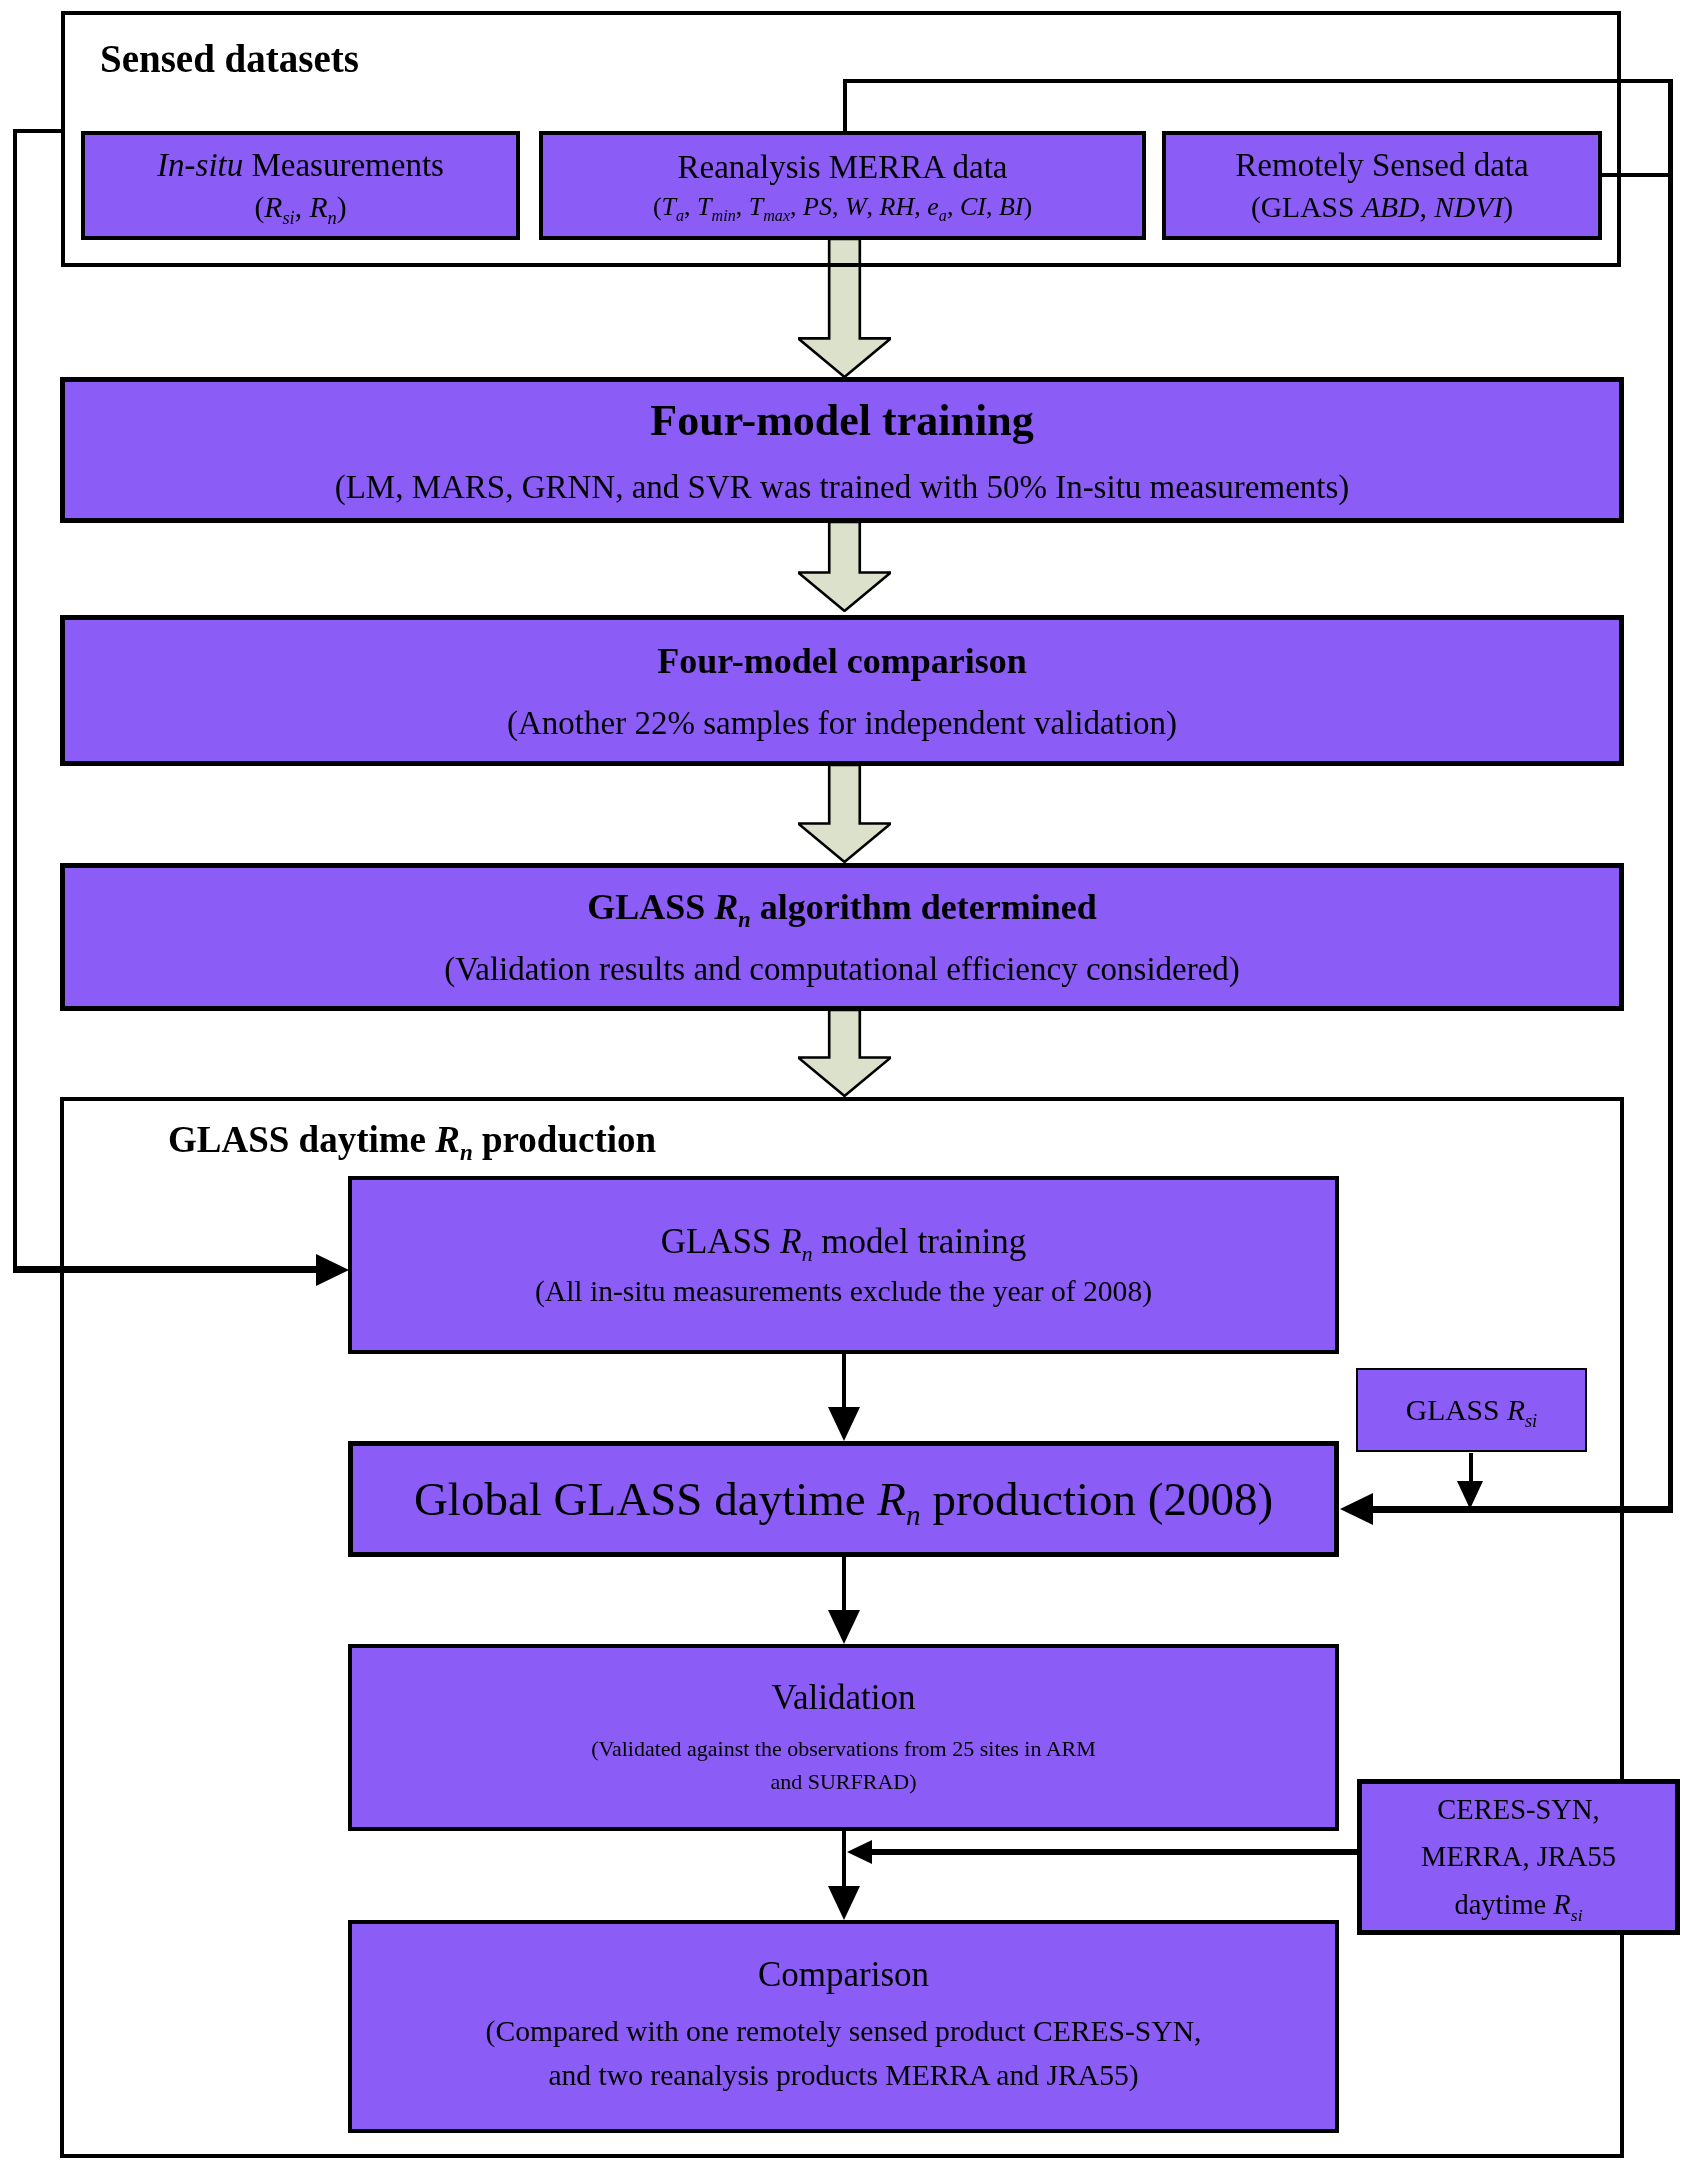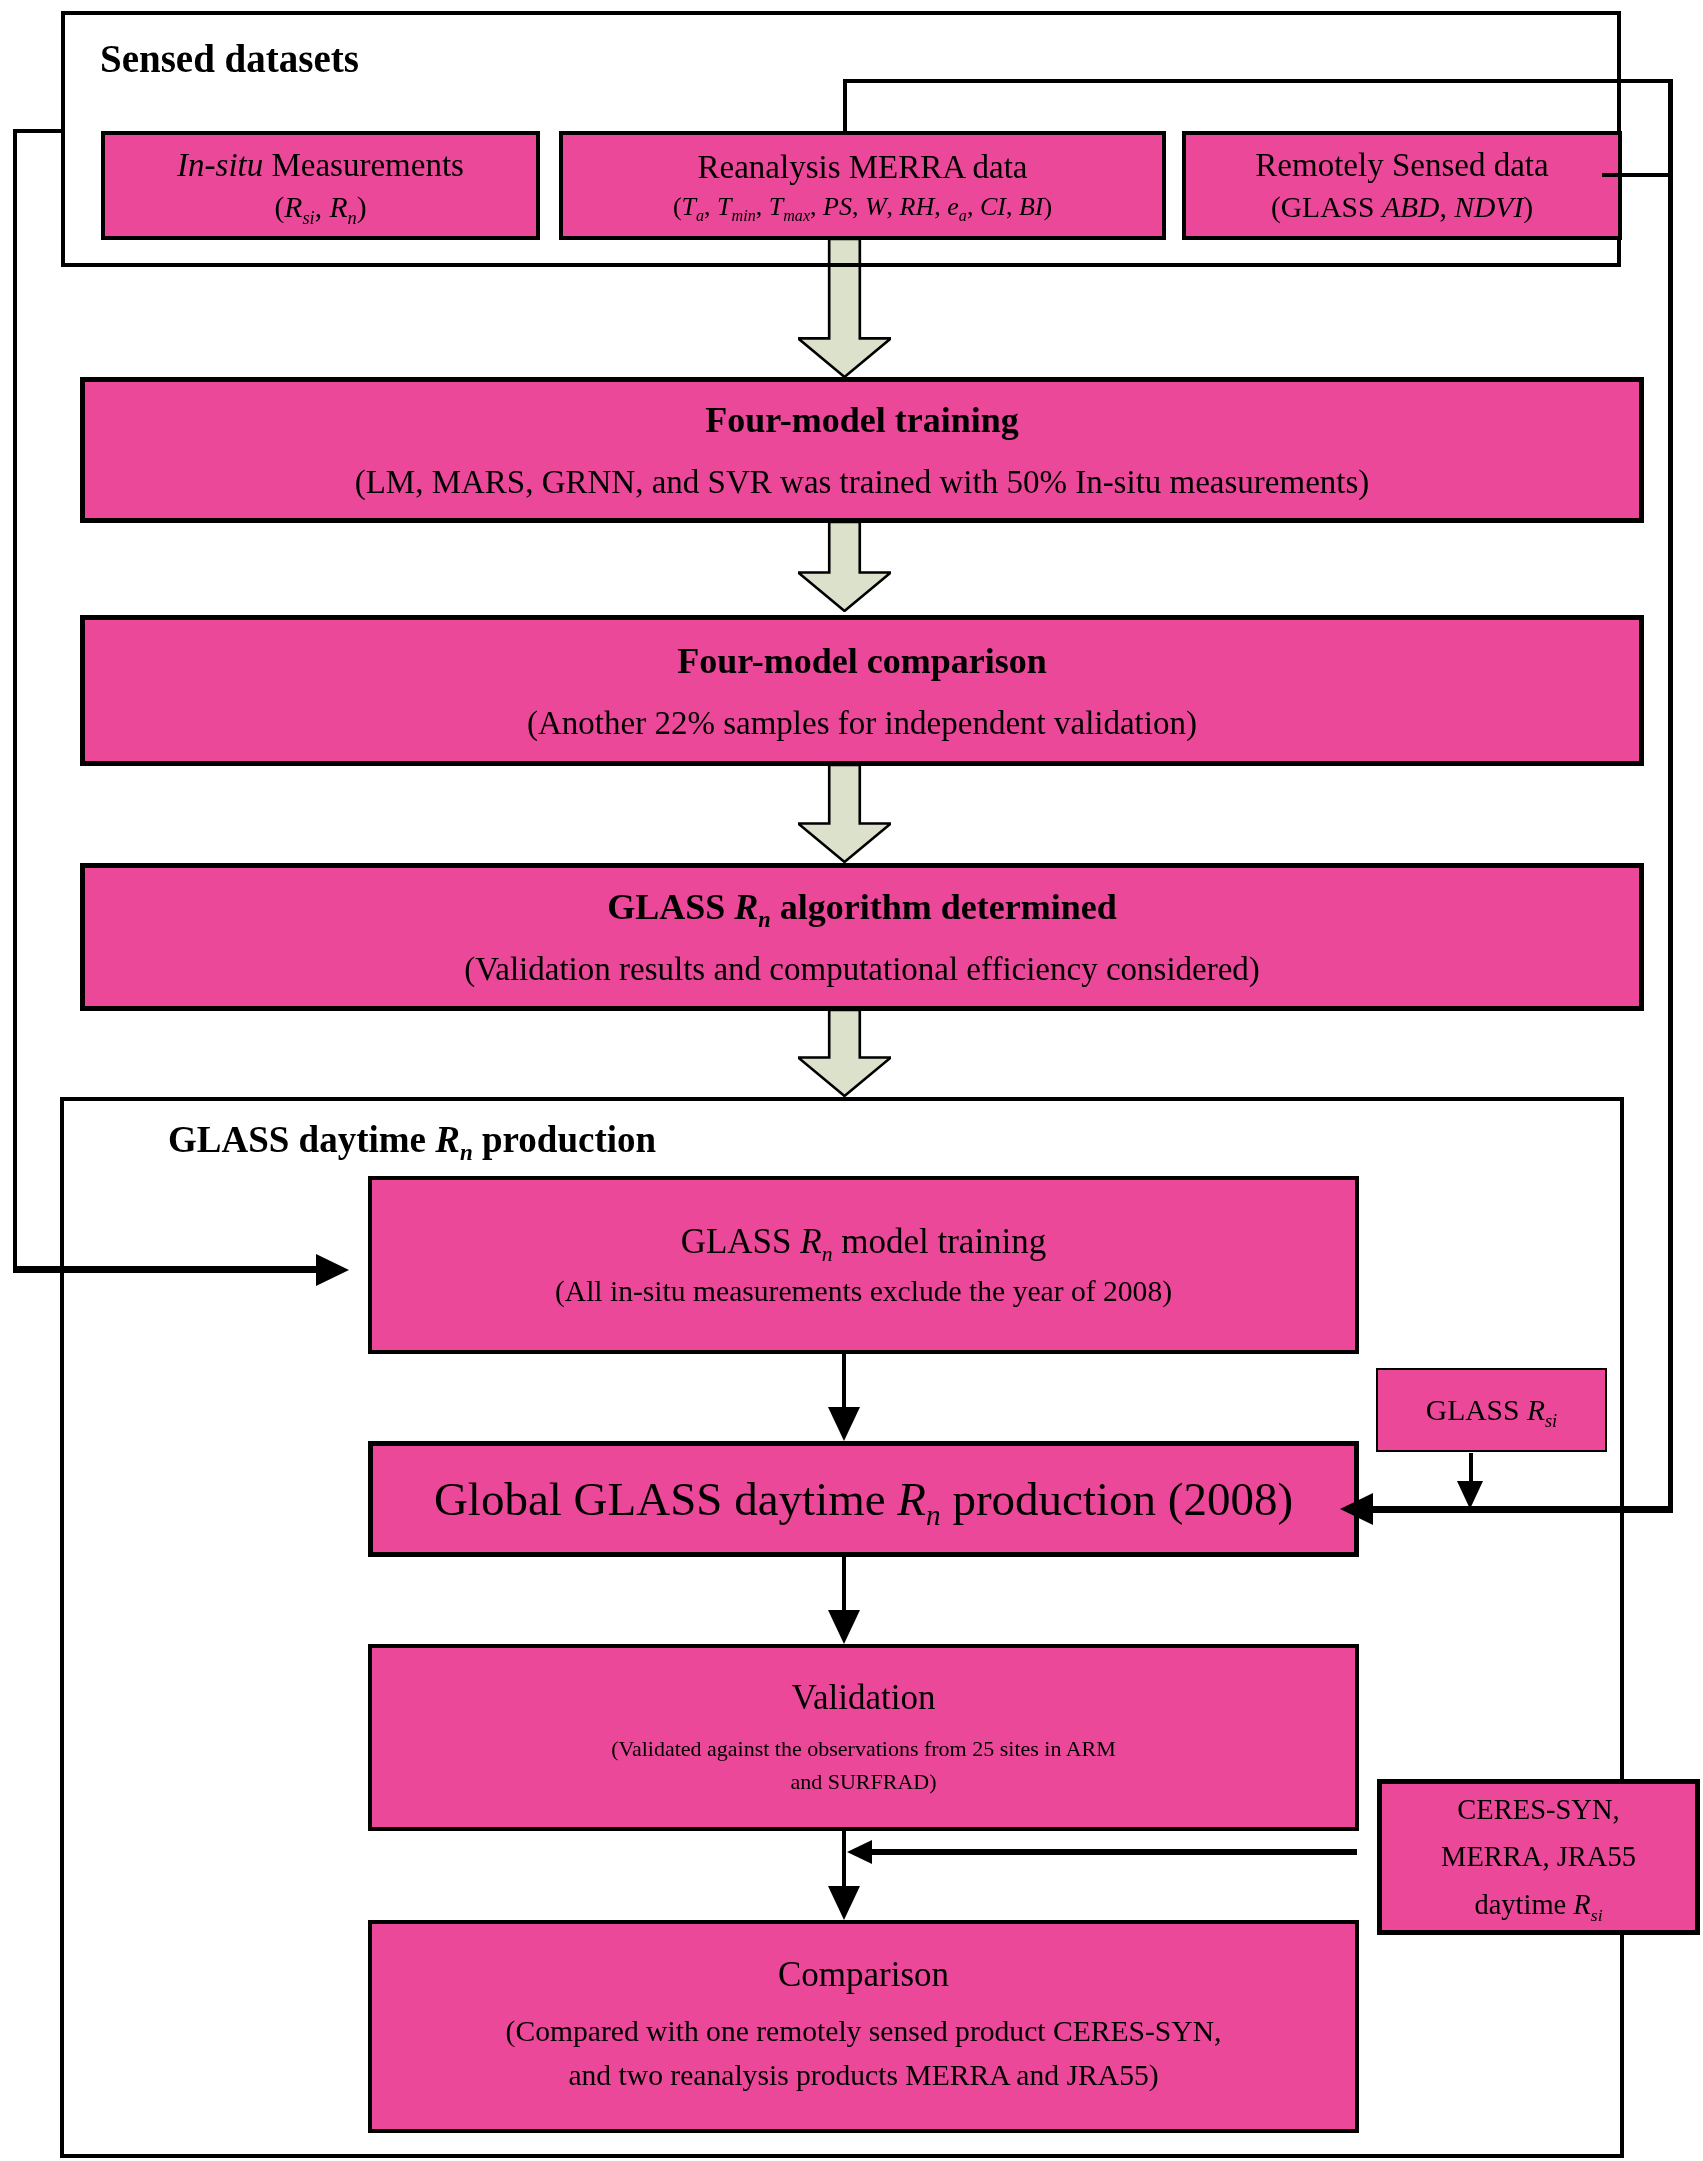--- a/index.html
+++ b/index.html
@@ -1,21 +1,21 @@
 <!DOCTYPE html>
 <html style="--arrow-fill: #dce1cb; --line-color: #000000;font-size:8.4px"><head>
 <meta charset="utf-8">
 <style>
   html,body{margin:0;padding:0;background:#ffffff;}
   #canvas{position:relative;width:1703px;height:2161px;background:#fff;
           font-family:"Liberation Serif","DejaVu Serif",serif;color:#000;}
   .box{position:absolute;border-style:solid;border-color:var(--line-color,#000);
        box-sizing:border-box;background:transparent;display:flex;flex-direction:column;
        align-items:center;justify-content:center;text-align:center;}
-  .whitebg{background:#ec4899;margin-left:20px;}
+  .whitebg{background:#8b5cf6;}
   .ln{position:absolute;background:var(--line-color,#000);}
   .tri{position:absolute;width:0;height:0;}
   .sect-title{position:absolute;font-weight:bold;white-space:nowrap;}
   .t-line{white-space:nowrap;}
   .wrap{white-space:normal;}
   sub{font-size:62%;line-height:0;}
   .garrow{position:absolute;}
 </style>
 </head>
 <body>
@@ -61,21 +61,21 @@
   </div>
 
   <div class="box whitebg" style="left:1162px;top:131px;width:440px;height:109px;border-width:4.2px;row-gap:6.3px;">
     <div class="t-line" style="font-size:33px;">Remotely Sensed data</div>
     <div class="t-line" style="font-size:29.6px;">(GLASS <i>ABD</i>, <i>NDVI</i>)</div>
   </div>
 
   <div class="ln" style="left:1602px;top:173px;width:70px;height:4.2px;"></div>
 
   <div class="box whitebg" style="left:60px;top:377px;width:1564px;height:146px;border-width:5.3px;row-gap:23px;">
-    <div class="t-line" style="font-size:36px;font-weight:bold;font-family:Liberation Serif, serif;">Four-model training</div>
+    <div class="t-line" style="font-size:44px;font-weight:bold;font-family:Liberation Serif, serif;">Four-model training</div>
     <div class="t-line" style="font-size:33px;">(LM, MARS, GRNN, and SVR was trained with 50% In-situ measurements)</div>
   </div>
 
   <div class="box whitebg" style="left:60px;top:615px;width:1564px;height:151px;border-width:5.3px;row-gap:23px;">
     <div class="t-line" style="font-size:36px;font-weight:bold;">Four-model comparison</div>
     <div class="t-line" style="font-size:33px;">(Another 22% samples for independent validation)</div>
   </div>
 
   <div class="box whitebg" style="left:60px;top:863px;width:1564px;height:148px;border-width:5.3px;row-gap:23px;">
     <div class="t-line" style="font-size:36px;font-weight:bold;">GLASS <i>R<sub>n</sub></i> algorithm determined</div>

